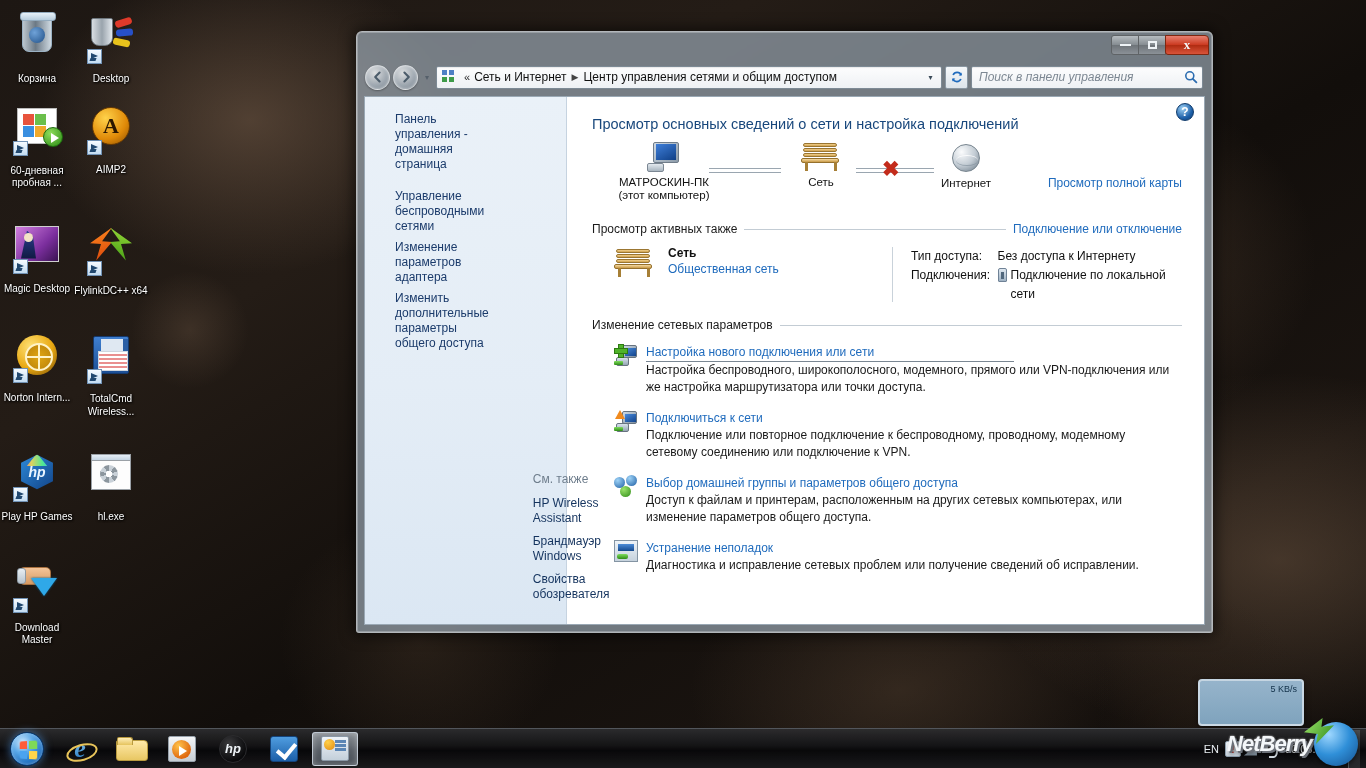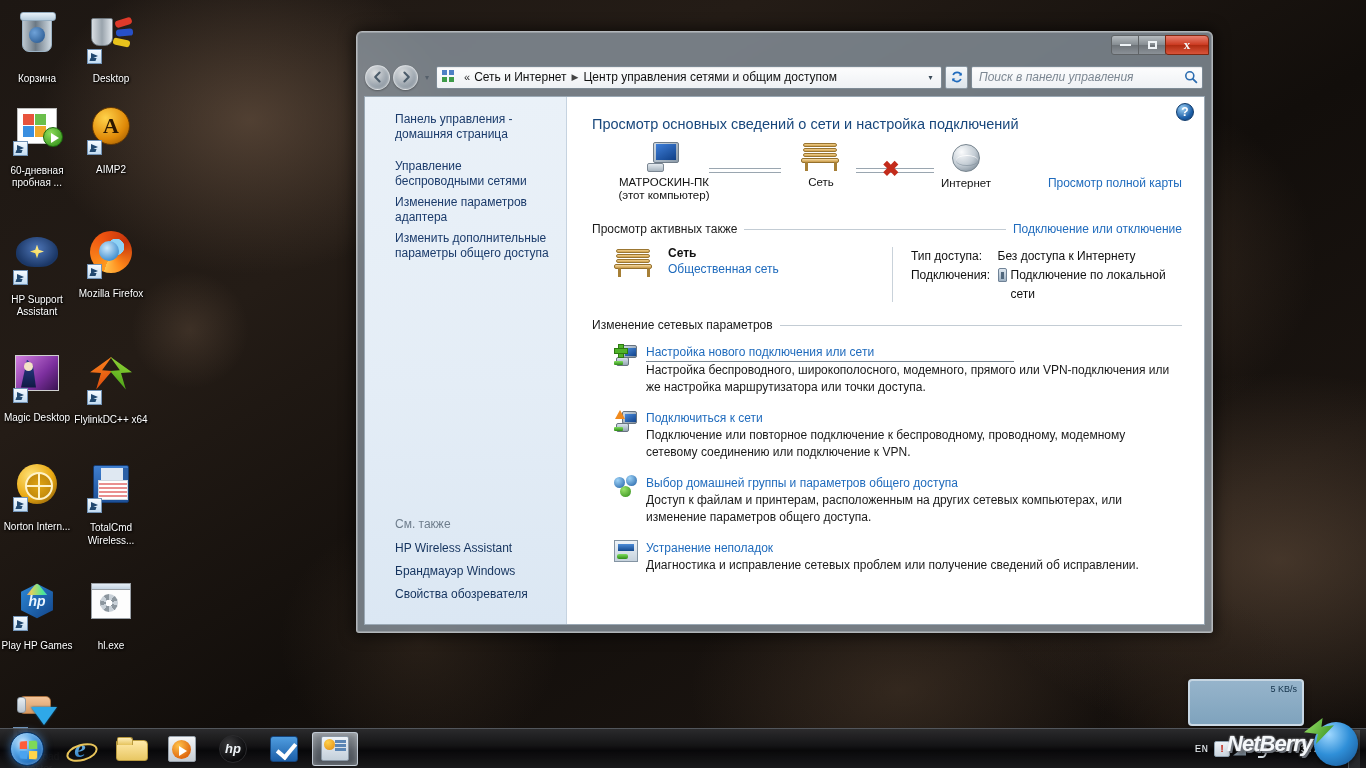--- a/index.html
+++ b/index.html
@@ -397,21 +397,21 @@
   }
 
   
   #sidebar {
     width: 202px;
     flex: 0 0 202px;
     background: linear-gradient(180deg,#eaf1f8 0%,#e4edf6 55%,#dbe7f3 100%);
     border-right: 1px solid #c6d3e0;
     padding: 12px 0 0 0;
     position: relative;
-    display:flex; flex-direction:column;
+    display:flex; flex-direction:row;
   }
   .side-link {
     color: #1b3b6b;
     font-size: 12px;
     line-height: 15px;
     padding: 3px 14px 3px 30px;
     cursor: default;
   }
   #side-top .side-link.first { margin-bottom: 11px; }
   #see-also {
@@ -742,21 +742,20 @@
     box-shadow:0 4px 0 #5b86b5, 0 8px 0 #5b86b5;
   }
 
   
   #tray {
     margin-left: auto;
     display: flex; align-items: center;
     height: 40px;
     padding-right: 6px;
     gap: 2px;
-    font-family: Liberation Mono, monospace;
   }
   #tray-lang { color:#e9eef2; font-size:11px; padding: 0 4px; cursor:default; }
   .tray-ico { width:16px;height:16px;position:relative;cursor:default; }
   .ti-action{ background:linear-gradient(#eef3f8,#c9d4de);border:1px solid #8fa0ae;border-radius:2px; }
   .ti-action::after{content:"!";position:absolute;inset:0;display:flex;align-items:center;justify-content:center;color:#c32b1b;font-size:11px;font-weight:bold;}
   .ti-net{ }
   .ti-net::before{
     content:"";position:absolute;left:1px;bottom:1px;width:13px;height:10px;
     background:linear-gradient(#cfdae4,#7d8d9c);
     clip-path:polygon(0 100%,100% 0,100% 100%);
@@ -778,21 +777,21 @@
     width: 12px; height: 38px;
     background: linear-gradient(rgba(160,170,180,.28),rgba(90,100,110,.22));
     border-left: 1px solid rgba(190,200,210,0.35);
     cursor: default;
   }
 
   
   #net-gadget {
     position: absolute;
     right: 62px; bottom: 42px;
-    width: 116px; height: 47px;
+    width: 106px; height: 47px;
     z-index: 18;
     border-radius: 4px;
     background: linear-gradient(#96b4cb,#7fa3bd);
     border: 2px solid rgba(220,230,238,0.75);
     box-shadow: 0 2px 6px rgba(0,0,0,.5);
     padding: 3px 5px;
     cursor: default;
   }
   #net-gadget-speed {
     font-size: 9px; color:#123149; text-align:right;
@@ -868,36 +867,20 @@
     </div>
     <div class="desk-icon">
       <div class="glyph">
         <div class="ic-aimp"></div>
         <span class="shortcut-arrow"></span>
       </div>
       <div class="lbl">AIMP2</div>
     </div>
   </div>
 
-  <div class="icon-row" style="margin-top:22px">
-    <div class="desk-icon">
-      <div class="glyph">
-        <div class="ic-hpsupport"></div>
-        <span class="shortcut-arrow"></span>
-      </div>
-      <div class="lbl">HP Support Assistant</div>
-    </div>
-    <div class="desk-icon">
-      <div class="glyph">
-        <div class="ic-firefox"></div>
-        <span class="shortcut-arrow"></span>
-      </div>
-      <div class="lbl">Mozilla Firefox</div>
-    </div>
-  </div>
 
   <div class="icon-row" style="margin-top:14px">
     <div class="desk-icon">
       <div class="glyph">
         <div class="ic-magic"></div>
         <span class="shortcut-arrow"></span>
       </div>
       <div class="lbl">Magic Desktop</div>
     </div>
     <div class="desk-icon">

